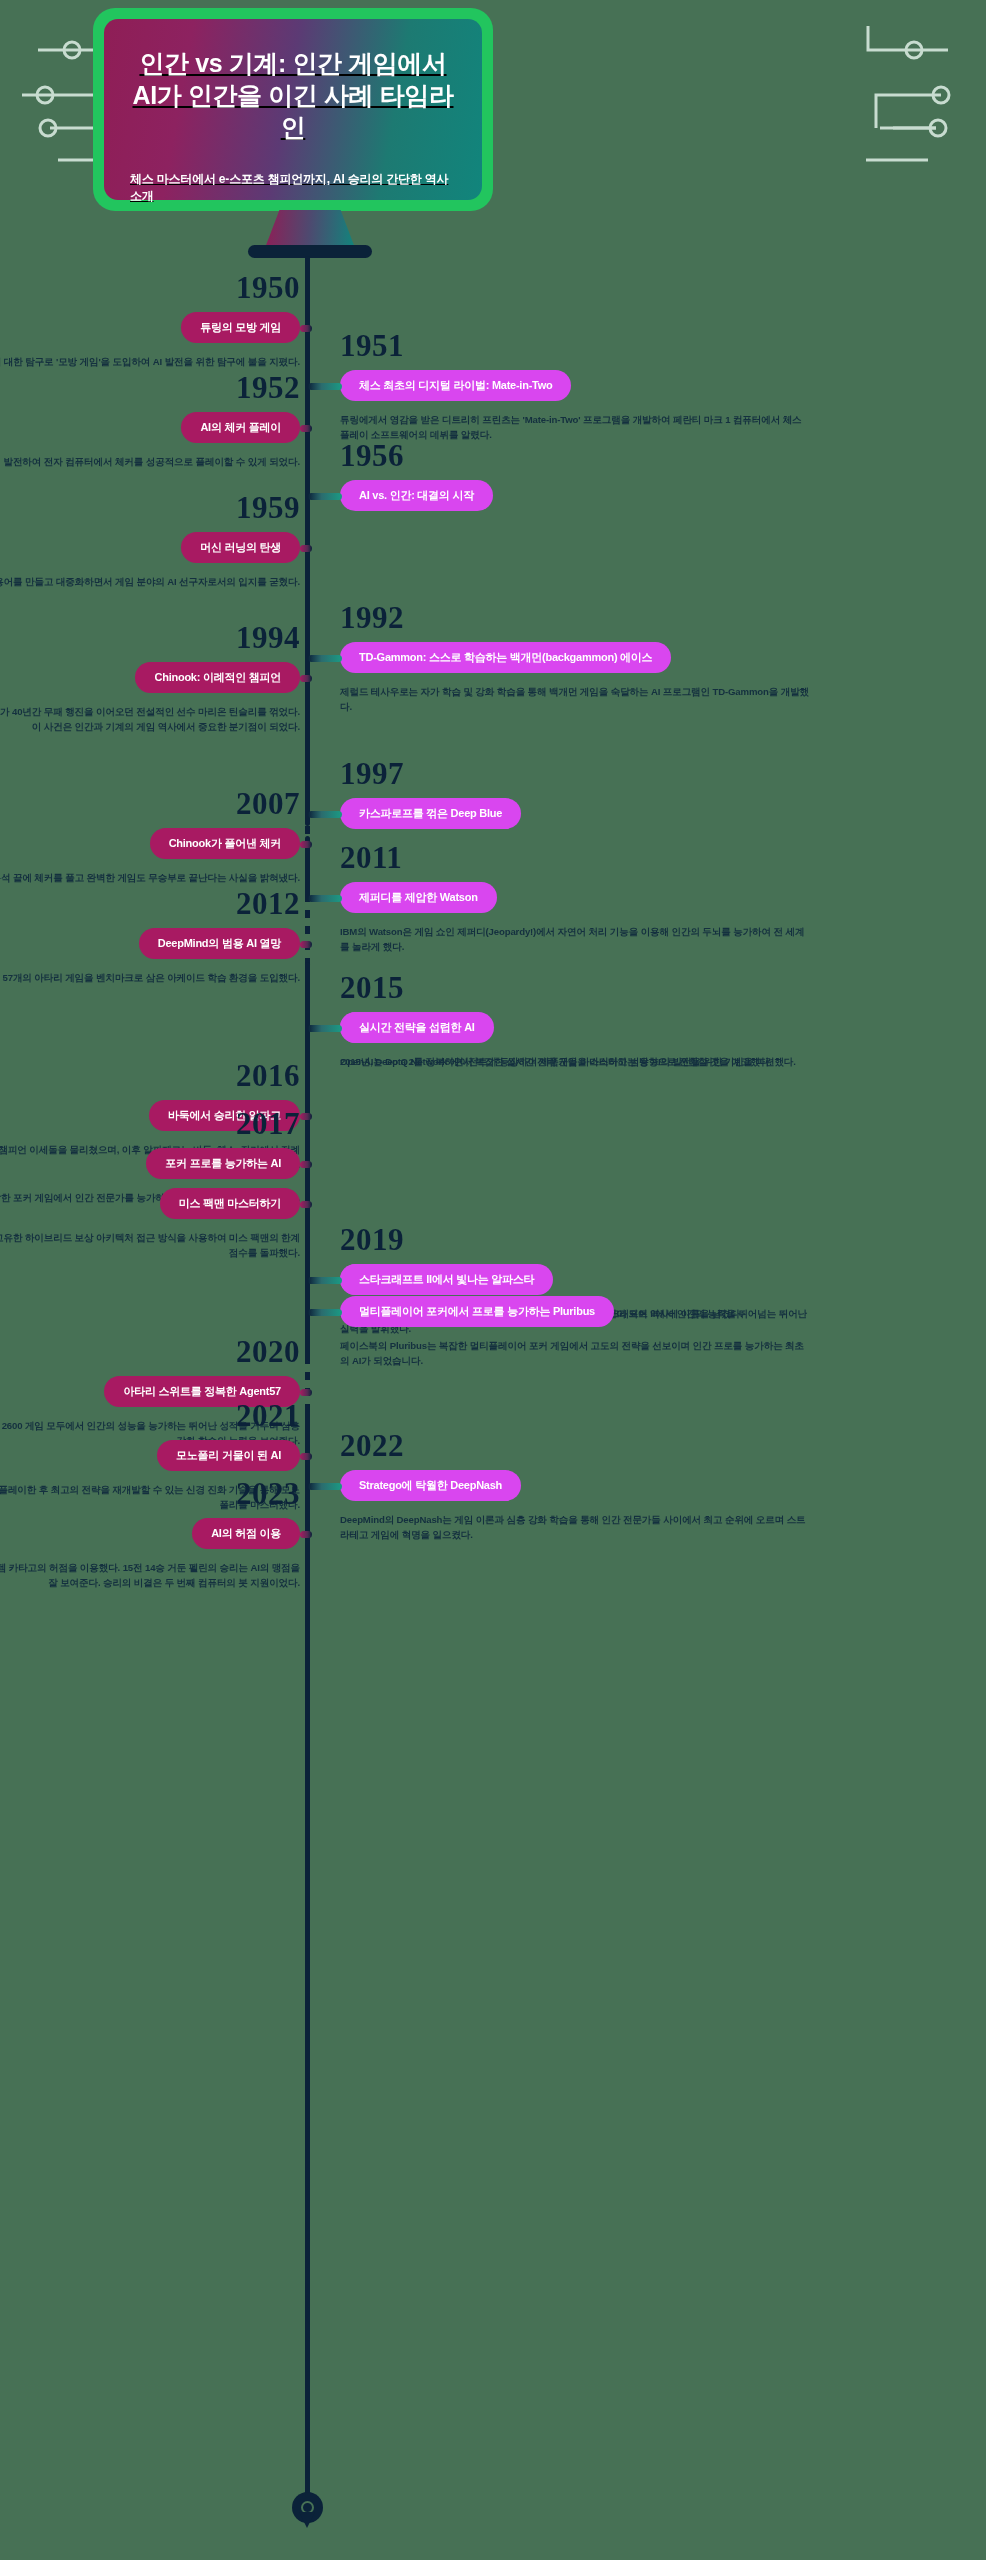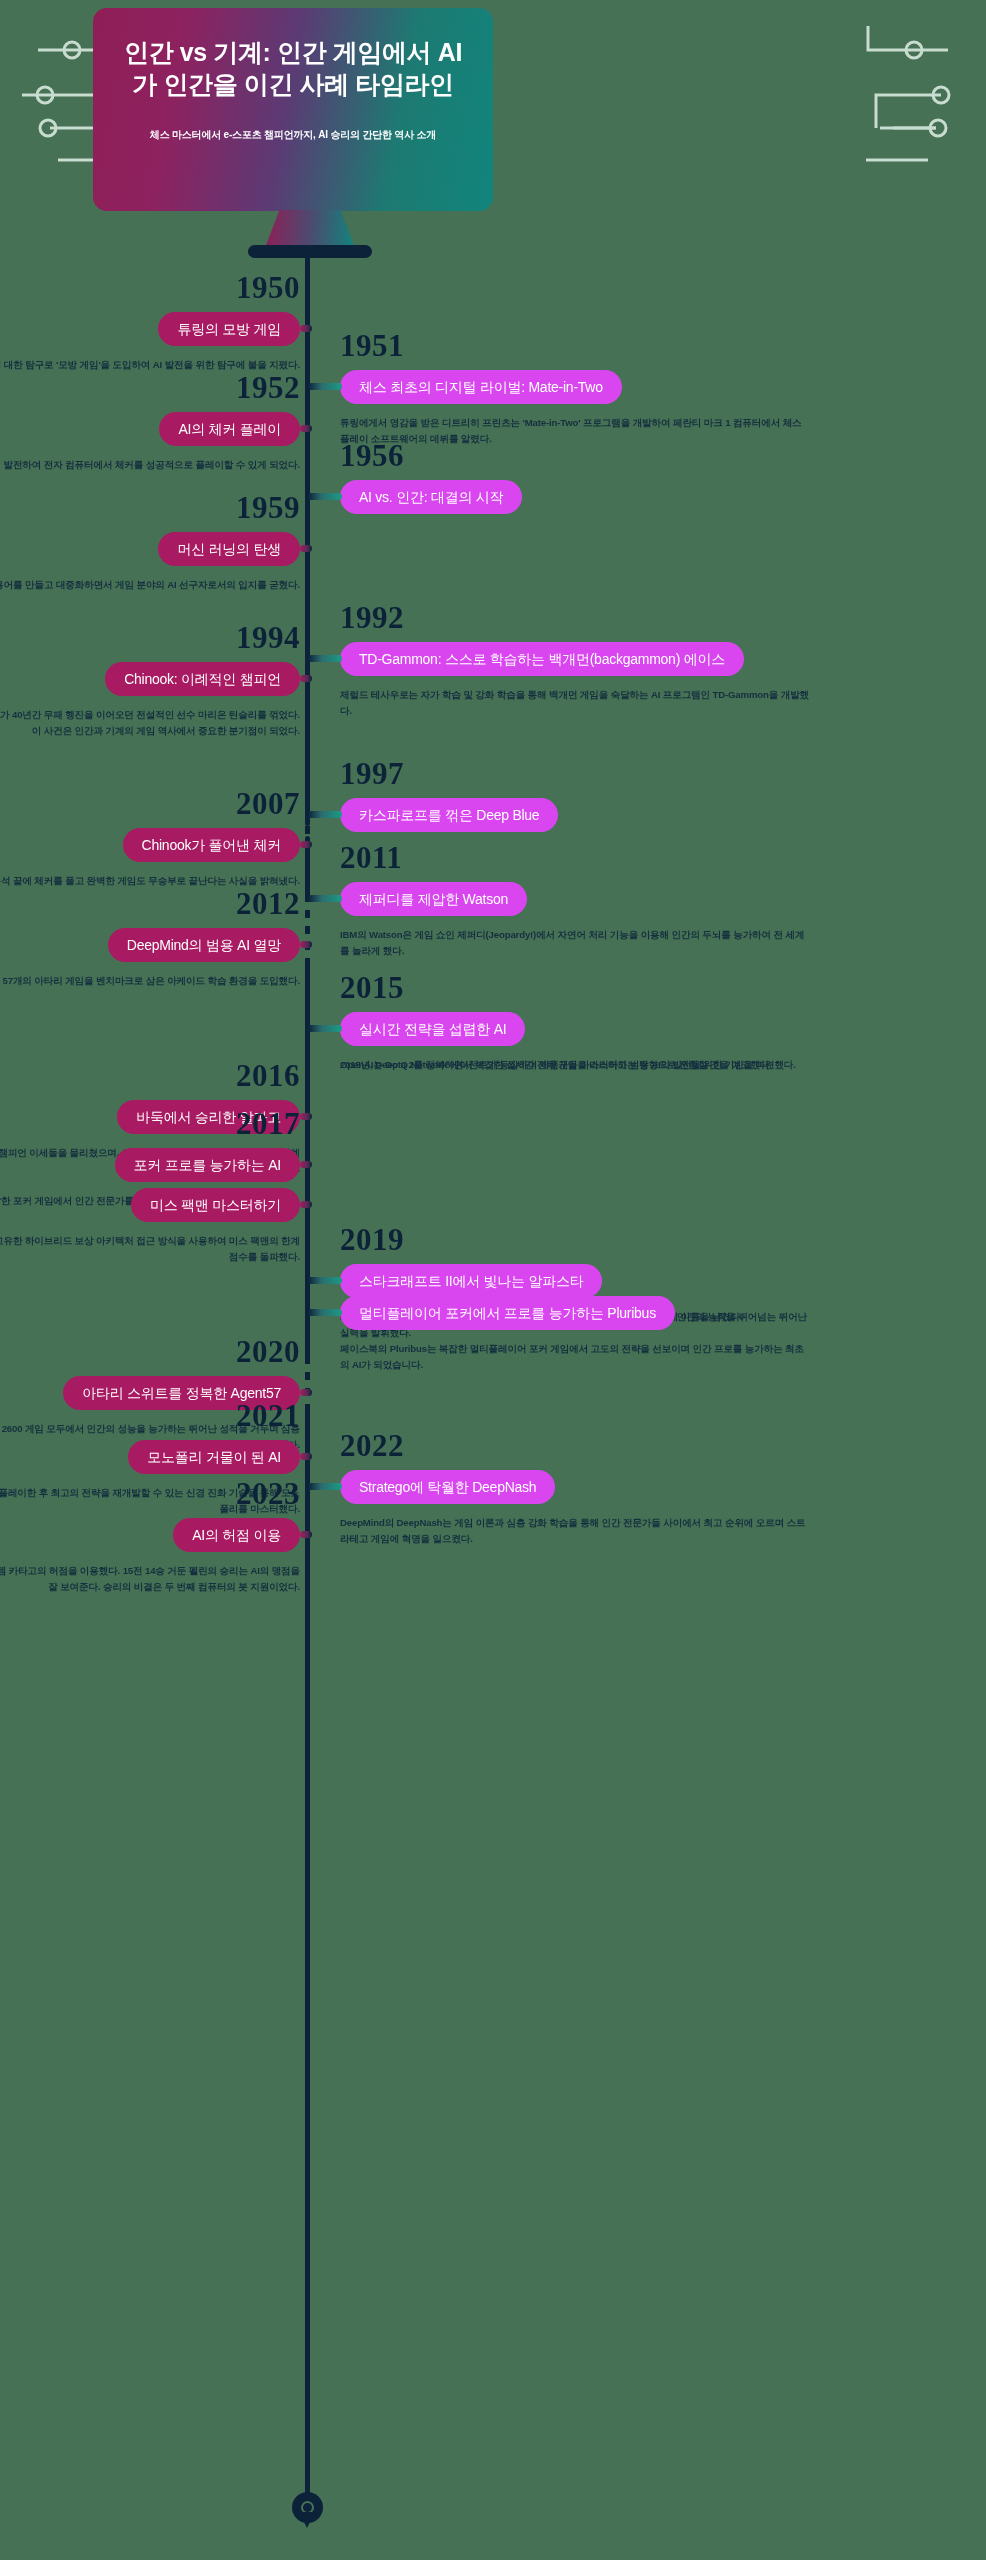--- a/index.html
+++ b/index.html
@@ -26,21 +26,22 @@
     width: 986px;
     height: 268px;
   }
   .monitor-body {
     position: absolute;
     left: 93px; top: 8px;
     width: 400px;
     height: 203px;
     background: #22c55e;
     border-radius: 22px;
-    padding: 0;
+    padding: 11px;
+    text-decoration: underline;
   }
   .monitor-screen {
     width: 100%;
     height: 100%;
     border-radius: 14px;
     background: linear-gradient(100deg, #8f1e56 0%, #8d2260 22%, #5c3a74 48%, #1d7a72 75%, #11857c 100%);
     display: flex;
     flex-direction: column;
     align-items: center;
     justify-content: flex-start;
@@ -50,23 +51,23 @@
     color: #ffffff;
     font-size: 25px;
     font-weight: 700;
     line-height: 1.28;
     text-align: center;
     letter-spacing: -0.4px;
     margin-top: 12px;
   }
   .hero-sub {
     color: #ffffff;
-    font-size: 10px;
-    font-weight: 700;
-    text-align: center;
+    font-size: 12px;
+    font-weight: 700;
+    text-align: left;
     line-height: 1.4;
     margin-top: 28px;
     letter-spacing: -0.2px;
   }
   .neck-grad {
     position: absolute;
     left: 265px;
     top: 210px;
     width: 90px;
     height: 38px;
@@ -149,22 +150,22 @@
     font-weight: 700;
     color: #0b2239;
     letter-spacing: 0.5px;
     line-height: 1;
     margin-bottom: 9px;
   }
 
   .pill {
     display: inline-block;
     color: #ffffff;
-    font-size: 14px;
-    font-weight: 400;
+    font-size: 11px;
+    font-weight: 700;
     line-height: 1.32;
     padding: 8px 19px;
     border-radius: 22px;
     letter-spacing: -0.25px;
     position: relative;
   }
   .pill.magenta { background: #a81a62; }
   .pill.teal    { background: #d946ef; }
 
   .desc {

